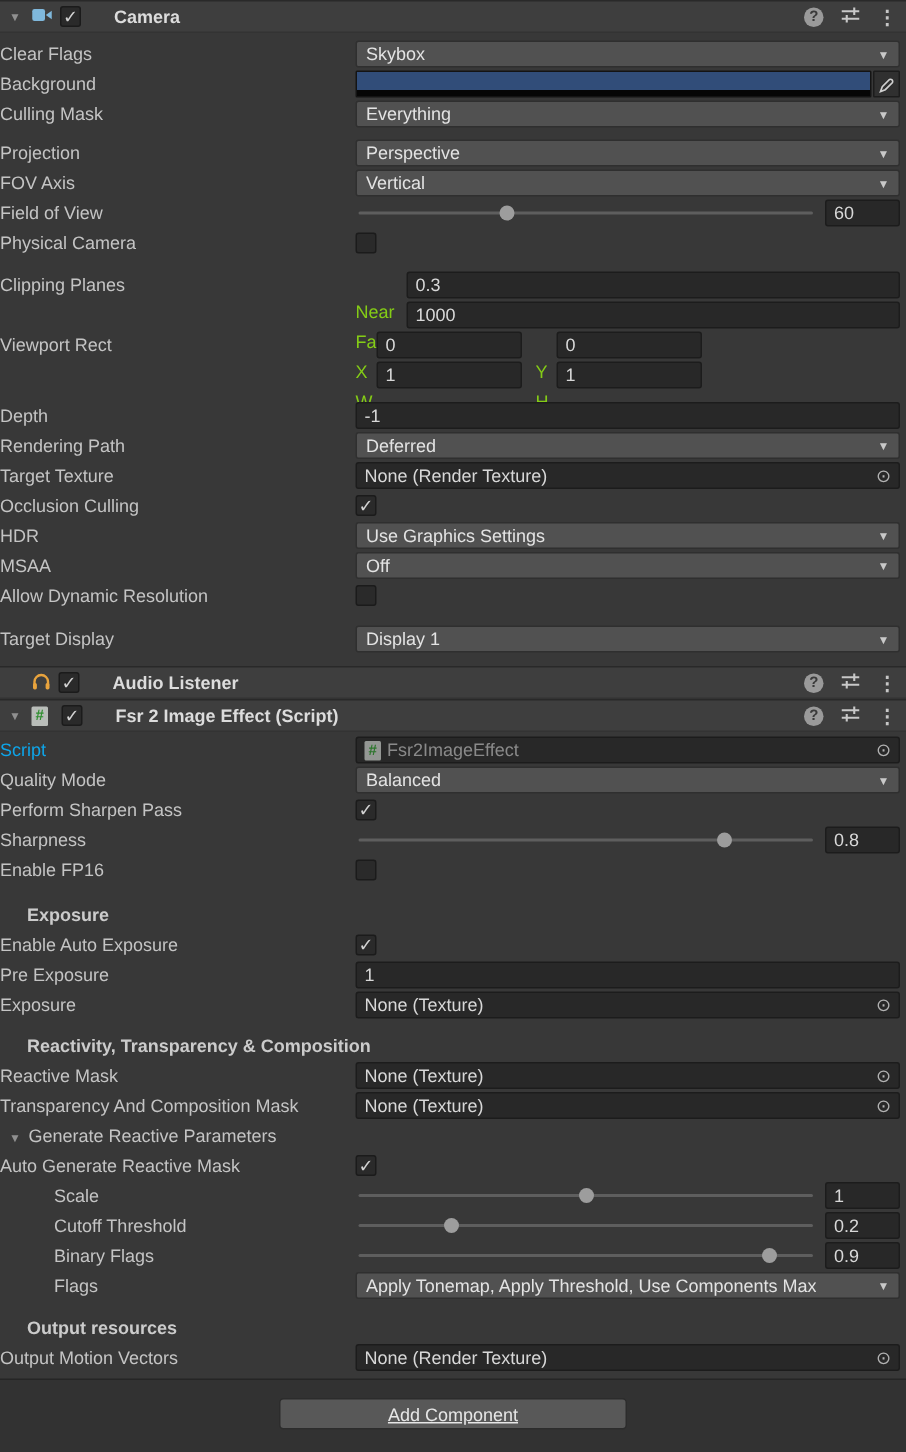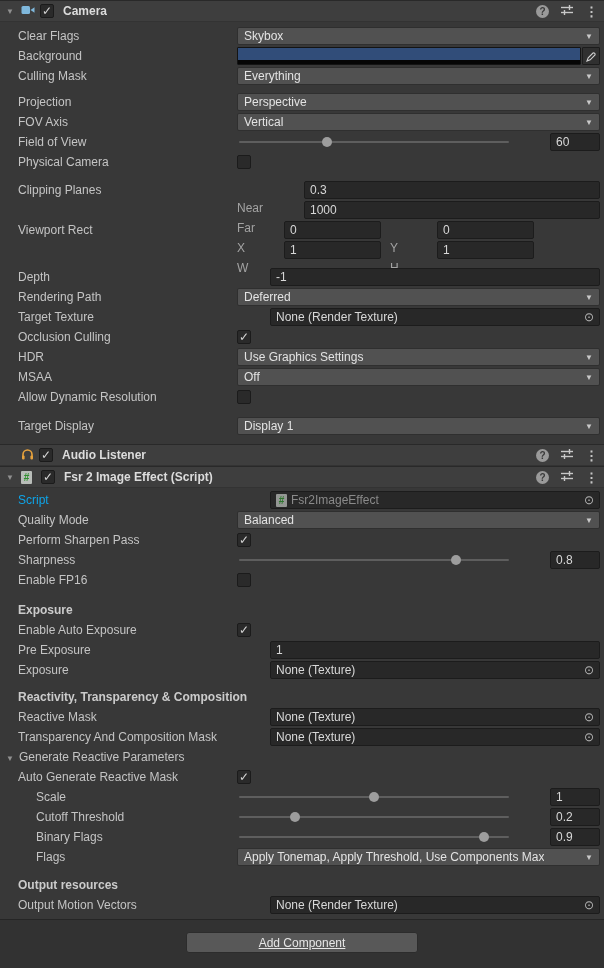--- a/index.html
+++ b/index.html
@@ -16,62 +16,62 @@
   .comp-header {
     height: 22px;
     display: flex; align-items: center; gap: 5px;
     padding: 0 6px 0 4px;
     background: #3E3E3E;
     border-top: 1px solid #292929;
     border-bottom: 1px solid #333333;
   }
   .foldout { width: 12px; text-align: center; font-size: 8px; color: #909090; cursor: default; }
   .foldout.blank { visibility: hidden; }
-  .comp-title { font-weight: bold; color: #DCDCDC; margin-left: 4px; }
+  .comp-title { font-weight: bold; color: #DCDCDC; margin-left: 17px; }
   .hdr-icons { margin-left: auto; display: flex; align-items: center; gap: 12px; }
   .help-icon {
     width: 13px; height: 13px; border-radius: 50%;
     background: #9A9A9A; color: #3A3A3A;
     font-size: 10px; font-weight: bold;
     display: flex; align-items: center; justify-content: center;
   }
   .kebab-icon { color: #C6C6C6; font-size: 13px; font-weight: bold; letter-spacing: 0; line-height: 13px; }
   .checkbox {
     width: 14px; height: 14px; flex: none;
     background: #2A2A2A; border: 1px solid #1B1B1B; border-radius: 2px;
     position: relative;
   }
   .checkbox.checked::after {
     content: "\2713";
     position: absolute; inset: 0;
     color: #D2D2D2; font-size: 12px; line-height: 12px; text-align: center;
   }
   .row { display: flex; align-items: center; height: 20px; }
-  .row .label { width: 237px; flex: none; padding-left: 18px; white-space: nowrap; overflow: hidden; }
+  .row .label { width: 237px; flex: none; white-space: nowrap; overflow: hidden; }
   .row.indent .label { padding-left: 36px; }
   .row .value { flex: 1; margin-right: 4px; display: flex; align-items: center; min-width: 0; }
   .section-row { display: flex; align-items: center; height: 20px; }
   .section-label { padding-left: 18px; font-weight: bold; color: #CBCBCB; }
   .dropdown {
     flex: 1; height: 18px; min-width: 0;
     background: #515151; border: 1px solid #2F2F2F; border-radius: 2px;
     display: flex; align-items: center; padding: 0 6px;
     color: #E3E3E3; white-space: nowrap; overflow: hidden;
   }
   .dropdown .dd-arrow { margin-left: auto; padding-left: 4px; font-size: 8px; color: #C9C9C9; flex: none; }
   .field {
     flex: 1; height: 18px; min-width: 0;
     background: #282828; border: 1px solid #1C1C1C; border-radius: 2px;
     display: flex; align-items: center; padding: 0 5px;
-    color: #D8D8D8; white-space: nowrap; overflow: hidden; margin-left: 33px;
+    color: #D8D8D8; white-space: nowrap; overflow: hidden;
   }
   .field .picker { margin-left: auto; color: #B2B2B2; font-size: 12px; flex: none; }
   .field.disabled { color: #8A8A8A; }
   .numfield { flex: none; width: 50px; }
-  .sublabel { flex: none; padding-right: 5px; color: #a3a3a3; margin-top: 36px; }
+  .sublabel { flex: none; padding-right: 5px; color: #84cc16; margin-top: 36px; }
   .slider { flex: 1; position: relative; height: 18px; margin-right: 6px; }
   .slider::before { content: ""; position: absolute; left: 2px; right: 2px; top: 8px; height: 2px; background: #5E5E5E; border-radius: 1px; }
   .thumb {
     position: absolute; top: 50%; width: 10px; height: 10px;
     background: #9D9D9D; border-radius: 50%;
     transform: translate(-50%, -50%);
   }
   .swatch { flex: 1; height: 18px; border: 1px solid #141414; border-radius: 1px; position: relative; }
   .swatch .alpha-bar { position: absolute; left: 0; right: 0; bottom: 0; height: 4px; background: #060606; }
   .eyedrop-btn { flex: none; width: 18px; height: 18px; display: flex; align-items: center; justify-content: center; background: #303030; border: 1px solid #1C1C1C; border-radius: 1px; margin-left: 1px; }

